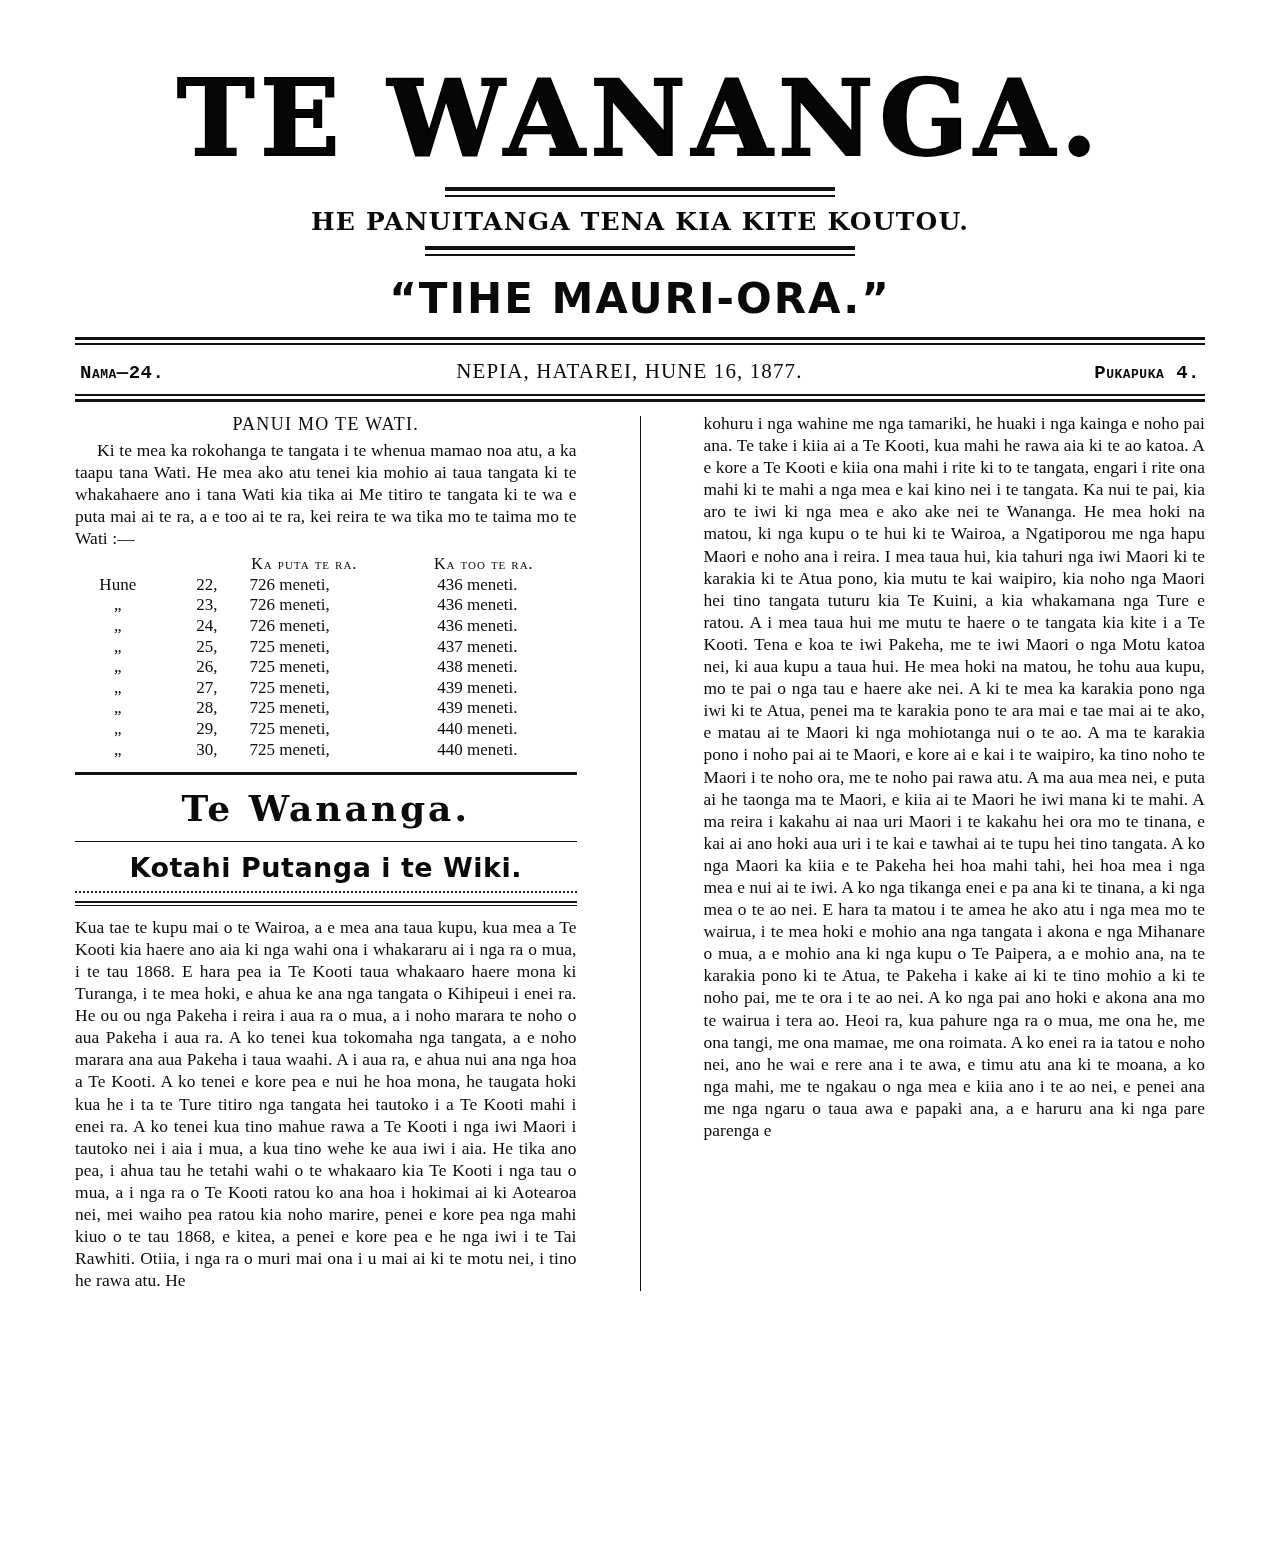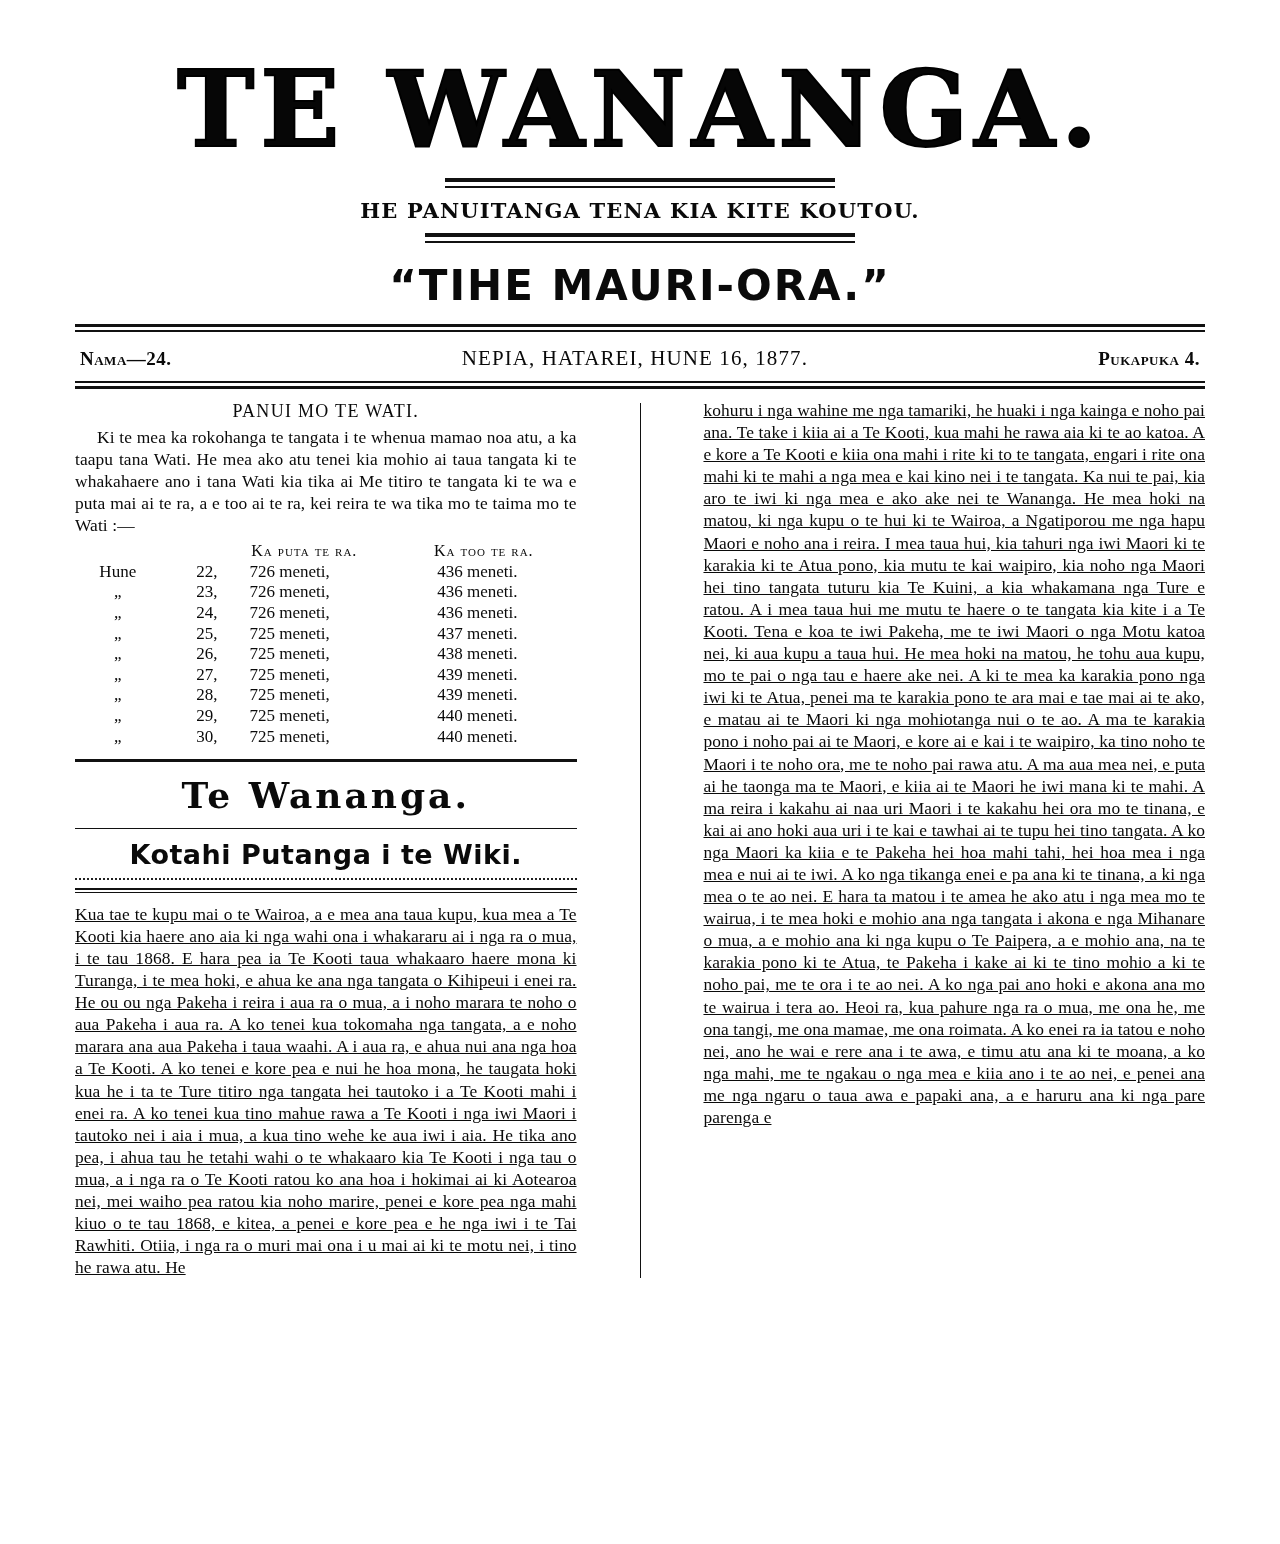--- a/index.html
+++ b/index.html
@@ -12,21 +12,21 @@
     height: 1544px;
     font-family: "Liberation Serif", serif;
     color: #0a0a0a;
     position: relative;
     overflow: hidden;
   }
   .page {
     width: 1280px;
     height: 1208px;
     position: relative;
-    padding: 0;
+    padding: 9px;
     box-sizing: border-box;
   }
 
   
   .masthead {
     text-align: center;
     padding-top: 58px;
   }
   .masthead-title {
     font-family: "DejaVu Serif", serif;
@@ -46,21 +46,21 @@
     border-bottom: 2px solid #111;
     height: 4px;
   }
   .rule-double.narrow {
     width: 430px;
     margin: 10px auto 14px auto;
   }
   .masthead-sub {
     font-family: "DejaVu Serif", serif;
     font-weight: bold;
-    font-size: 21px;
+    font-size: 25px;
     letter-spacing: 1.2px;
     margin: 4px 0 0 0;
   }
   .masthead-motto {
     font-family: "DejaVu Sans", sans-serif;
     font-weight: bold;
     font-size: 42px;
     letter-spacing: 2px;
     margin: 18px 0 14px 0;
   }
@@ -83,20 +83,21 @@
     font-size: 19px;
   }
   .issue-line .small-caps {
     font-variant: small-caps;
     letter-spacing: 0.5px;
   }
   .issue-number, .issue-volume {
     font-weight: bold;
     font-size: 19px;
     letter-spacing: 1px;
+    font-family: Liberation Mono, monospace;
   }
   .issue-date {
     font-size: 21px;
     letter-spacing: 1.1px;
     text-align: right;
   }
   .rule-under-issue {
     width: 1130px;
     margin: 10px auto 0 auto;
     border-top: 2px solid #111;
@@ -132,21 +133,21 @@
     margin: 2px 0 4px 0;
   }
   p.body {
     margin: 0;
     font-size: 17.4px;
     line-height: 1.27;
     text-align: justify;
     letter-spacing: 0.1px;
     text-indent: 22px;
   }
-  p.body.noindent { text-indent: 0; text-decoration: underline; }
+  p.body.noindent { text-indent: 0; }
 
   
   .timetable {
     width: 100%;
     border-collapse: collapse;
     font-size: 17px;
     margin-top: 5px;
   }
   .timetable th {
     font-weight: normal;

